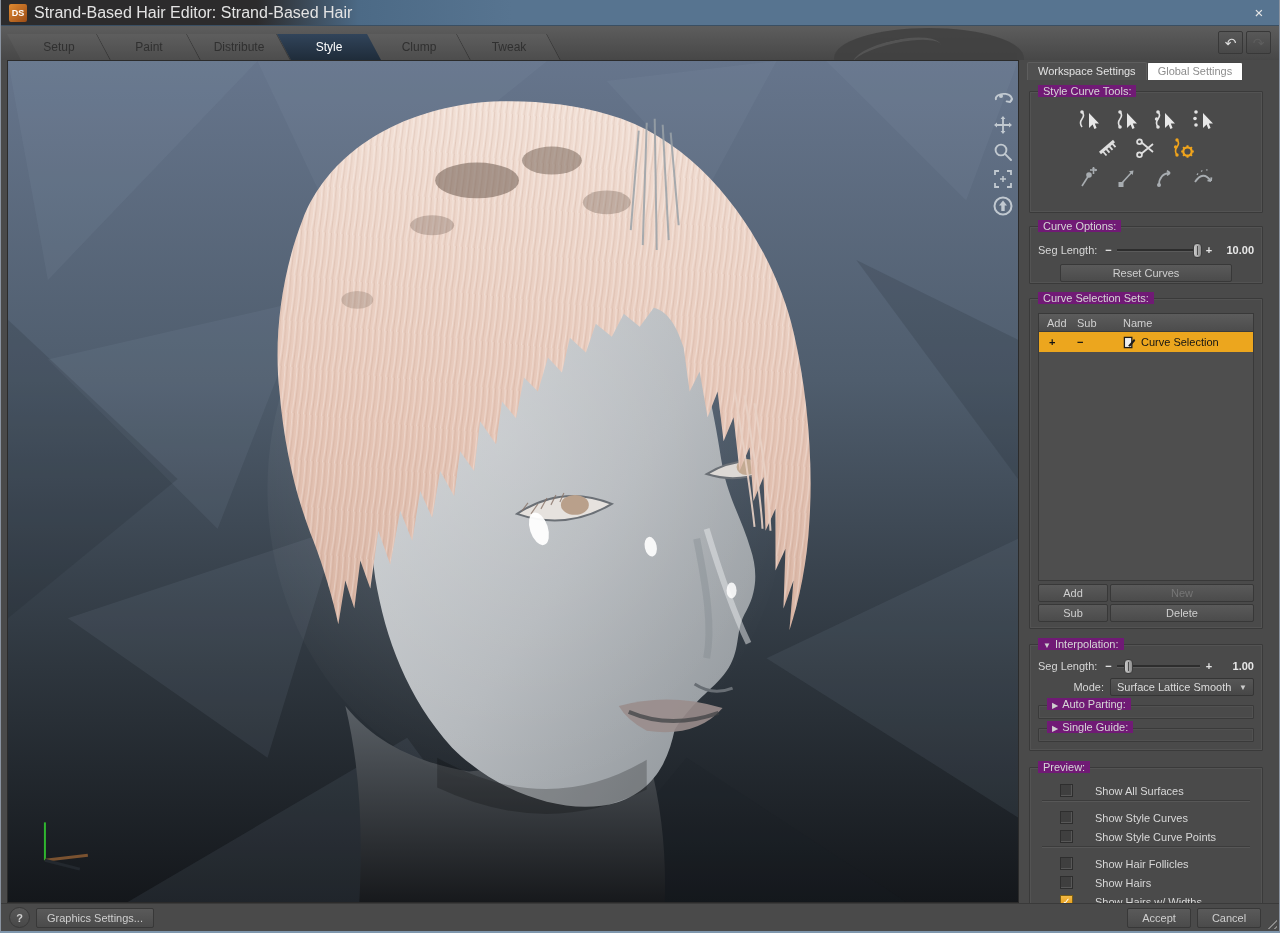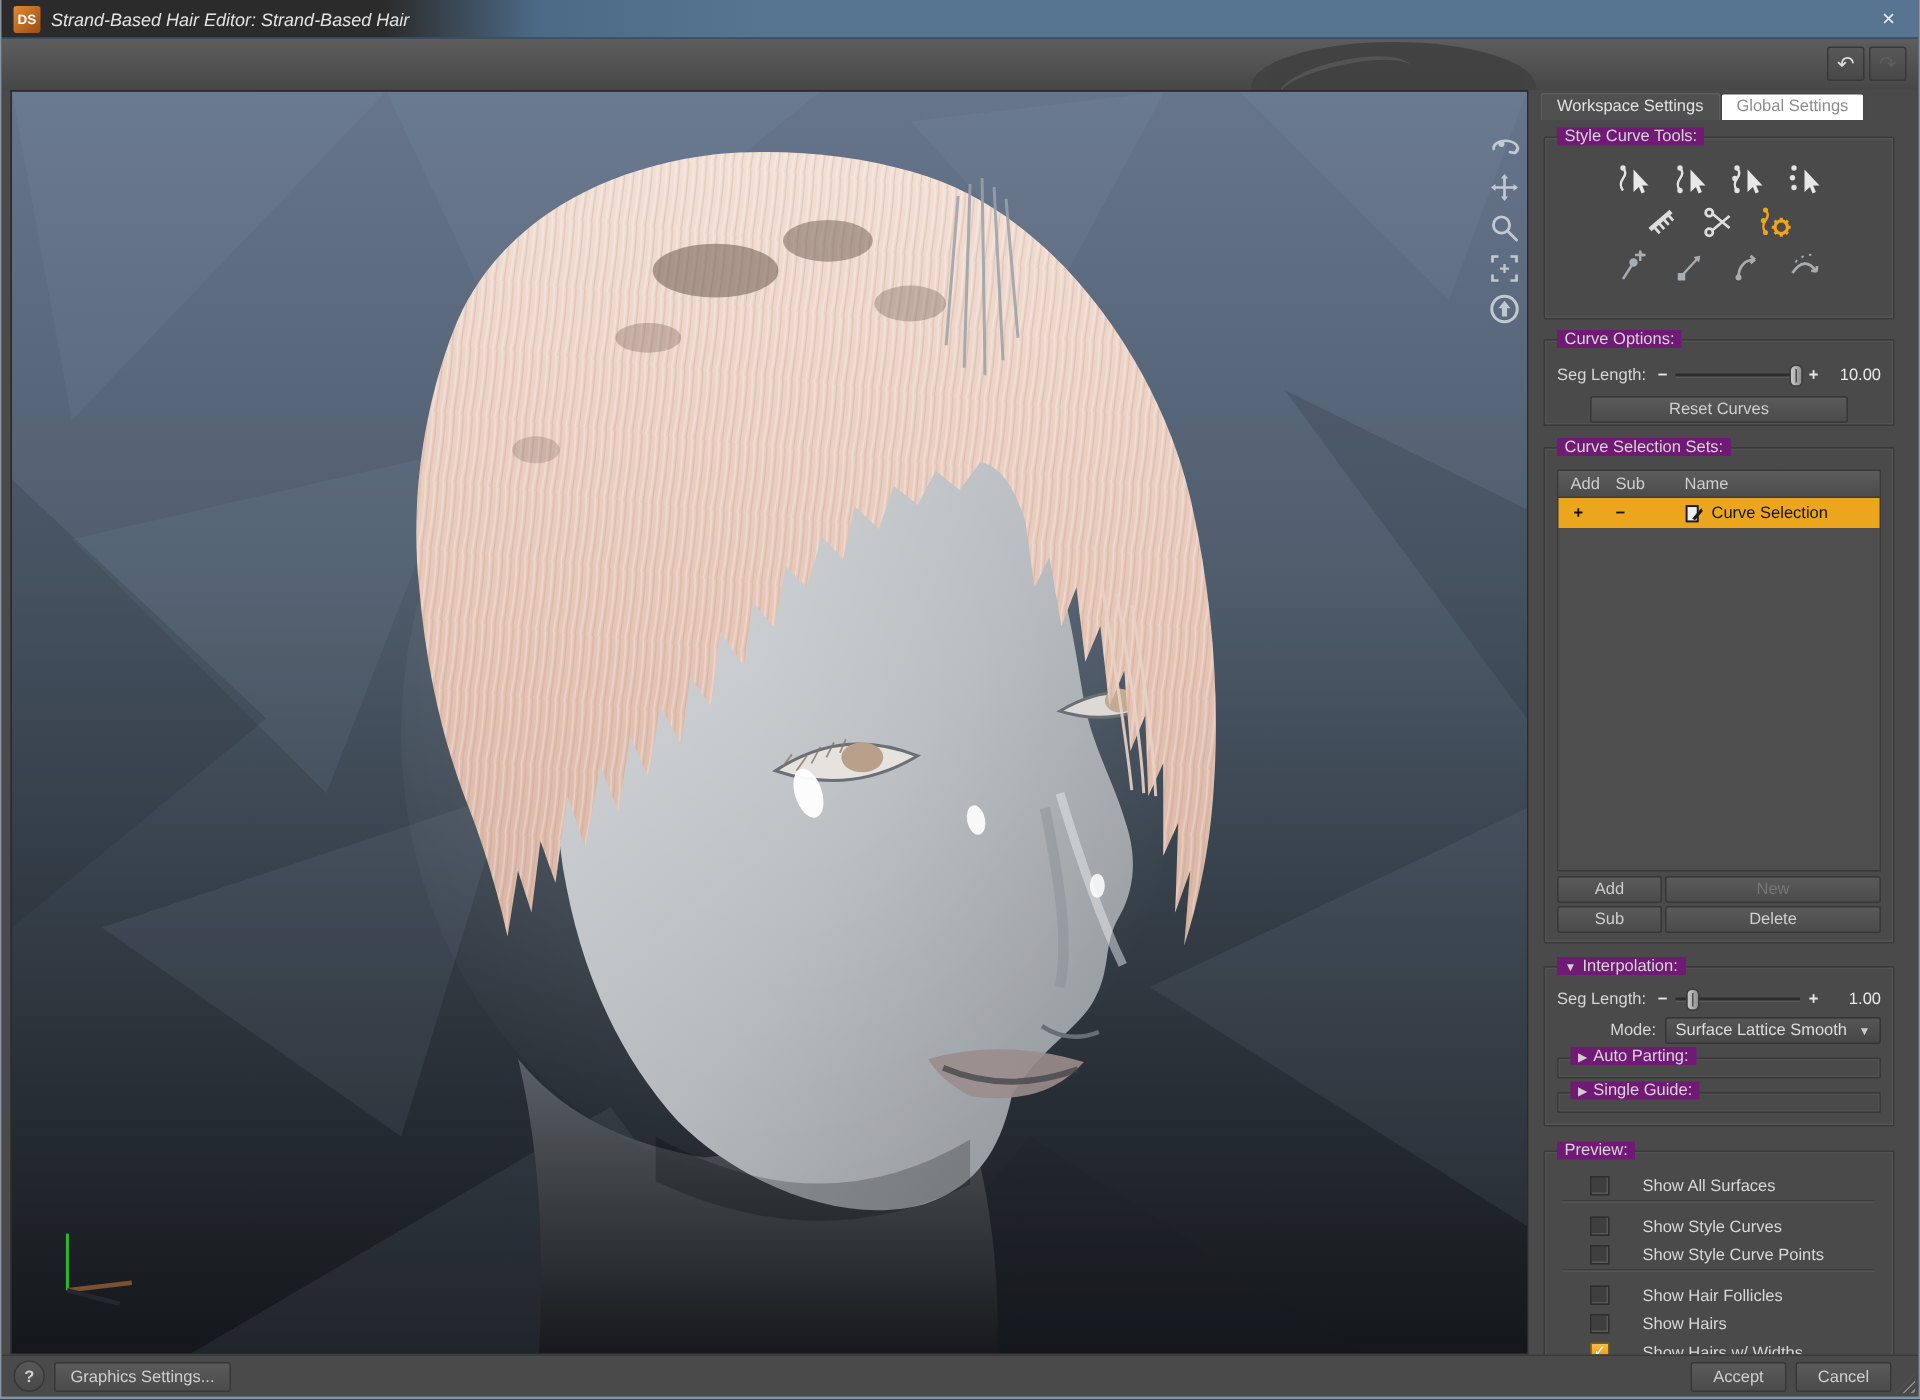--- a/index.html
+++ b/index.html
@@ -9,21 +9,21 @@
             border-left:1px solid #8a93a0; border-right:1px solid #8a93a0; border-bottom:2px solid #7e96ac;
             background:#4a4a4a; overflow:hidden; }
 
   
   .titlebar { height:26px; flex:0 0 26px; display:flex; align-items:center; padding:0 8px;
               background:linear-gradient(90deg,#2c2b2c 0%,#2c2b2c 20%,#4c6a86 28%,#577490 40%,#577490 100%);
               border-bottom:1px solid #3a4f63; }
   .ds-icon { width:18px; height:18px; border-radius:2px; margin-right:7px;
              background:linear-gradient(135deg,#e08a30,#9c4c16); color:#fff; font-weight:bold; font-size:9px;
              display:flex; align-items:center; justify-content:center; letter-spacing:0; }
-  .win-title { color:#e3e3e3; font-size:12px; flex:1;font-style:italic; }
+  .win-title { color:#e3e3e3; font-size:16px; flex:1; }
   .win-close { width:24px; height:20px; display:flex; align-items:center; justify-content:center;
                color:#e8e8e8; font-size:15px; cursor:default; }
 
   
   .tabbar { height:34px; flex:0 0 34px; position:relative;
             background:linear-gradient(#5d5d5d,#474747); overflow:hidden; }
   .logo-swirl { position:absolute; right:255px; top:2px; width:190px; height:60px; border-radius:50%;
                 background:#414141; opacity:.9; }
   .logo-swirl::after { content:""; position:absolute; left:18px; top:12px; width:90px; height:26px;
                        border-radius:50%; border-top:3px solid #555; transform:rotate(-12deg); }
@@ -68,21 +68,21 @@
   .ticon svg { width:24px; height:24px; }
 
   
   .sliderrow { display:flex; align-items:center; height:18px; margin:2px 0; }
   .sl-label { text-align:right; margin-right:6px; color:#d6d6d6; white-space:nowrap; }
   .sl-sign { font-weight:bold; color:#e4e4e4; width:10px; text-align:center; flex:0 0 auto; }
   .groove { flex:1; position:relative; height:3px; margin:0 4px; background:#2d2d2d; border-bottom:1px solid #5a5a5a; }
   .handle { position:absolute; top:-6px; width:9px; height:15px; border-radius:4px;
             background:linear-gradient(90deg,#cacaca,#8f8f8f); border:1px solid #3c3c3c; }
   .handle::after { content:""; position:absolute; left:3px; top:2px; bottom:2px; width:1px; background:#4c4c4c; }
-  .sl-value { width:40px; text-align:right; font-weight:normal; color:#e8e8e8; flex:0 0 auto; }
+  .sl-value { width:40px; text-align:right; font-weight:bold; color:#e8e8e8; flex:0 0 auto; }
 
   .btn { display:flex; align-items:center; justify-content:center; height:18px;
          background:linear-gradient(#5a5a5a,#4b4b4b); border:1px solid #383838; border-radius:2px;
          color:#cfcfcf; font-size:11px; }
   .btn.disabled { color:#767676; }
   .reset-btn { width:172px; margin:5px auto 0; }
 
   
   .cs-table { border:1px solid #393939; height:268px; display:flex; flex-direction:column; margin-top:2px; }
   .cs-head { display:flex; height:18px; background:linear-gradient(#5c5c5c,#4c4c4c);
@@ -135,20 +135,28 @@
 <div class="window">
 
   <div class="titlebar">
     <div class="ds-icon">DS</div>
     <div class="win-title">Strand-Based Hair Editor: Strand-Based Hair</div>
     <div class="win-close">×</div>
   </div>
 
   <div class="tabbar">
     <div class="logo-swirl"></div>
+    <div class="tabs">
+      <div class="tab">Setup</div>
+      <div class="tab">Paint</div>
+      <div class="tab">Distribute</div>
+      <div class="tab active">Style</div>
+      <div class="tab">Clump</div>
+      <div class="tab">Tweak</div>
+    </div>
     <div class="history-btns">
       <div class="hbtn">
           <span>↶</span>
         </div>
       <div class="hbtn disabled">
           <span>↷</span>
         </div>
     </div>
   </div>
 

